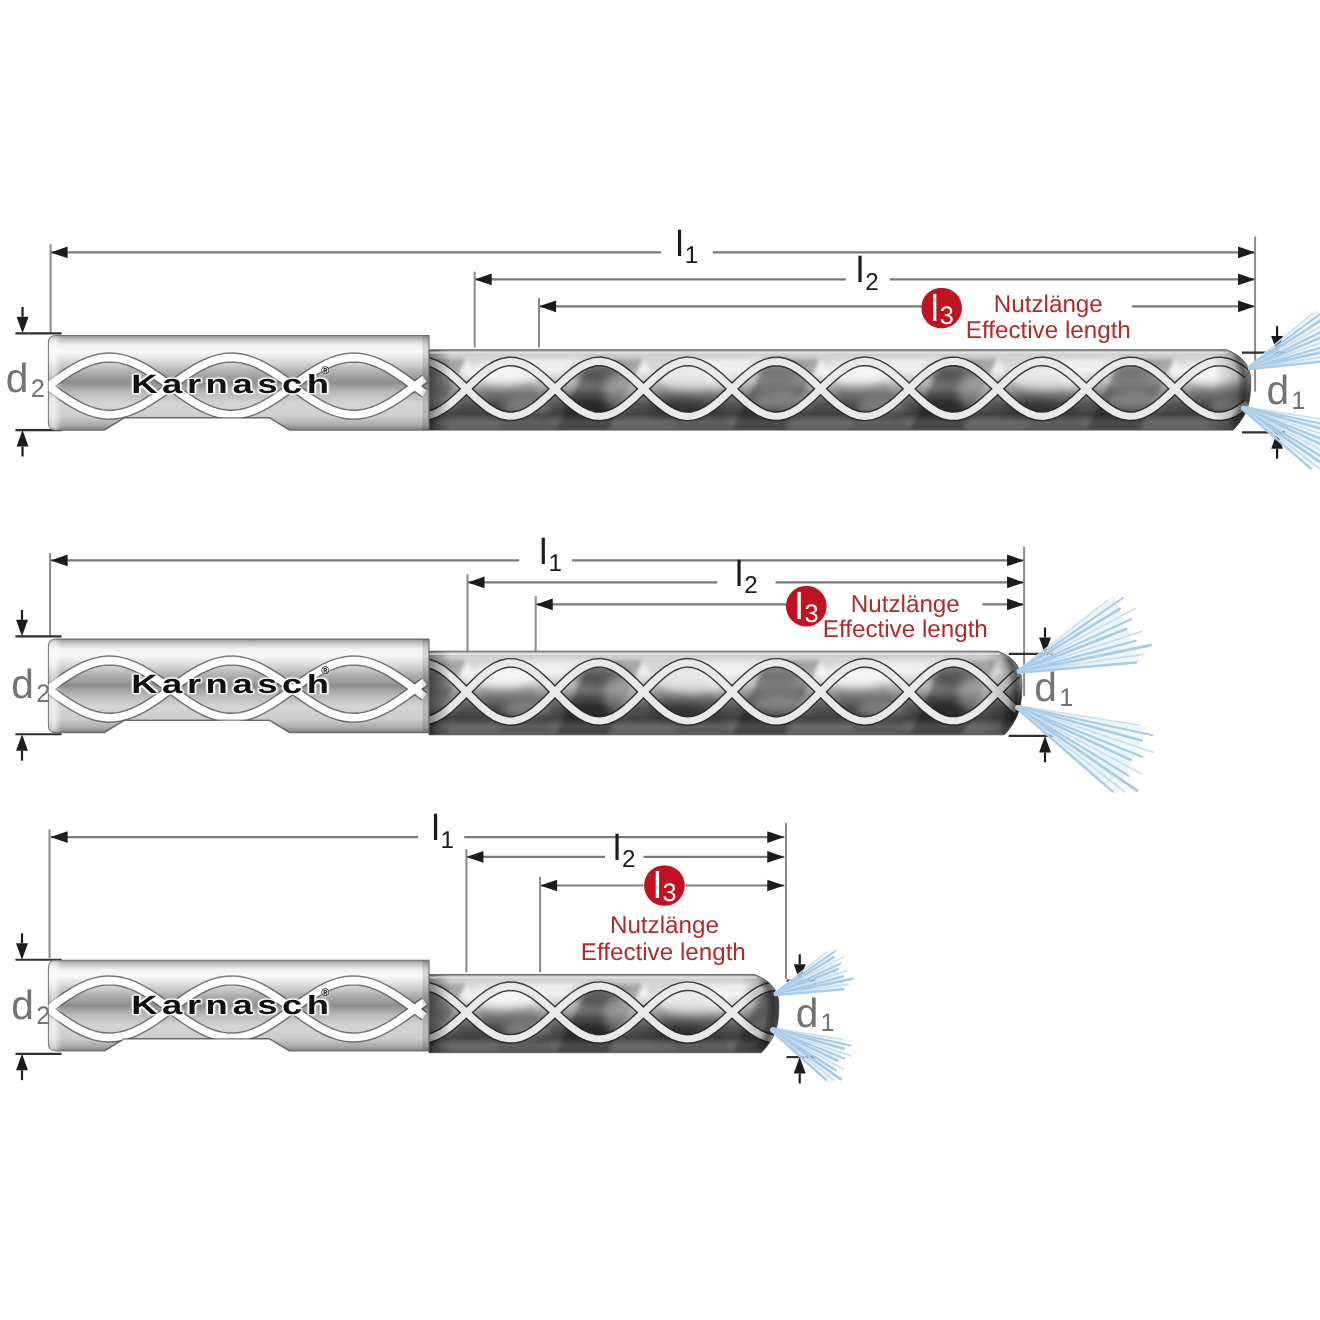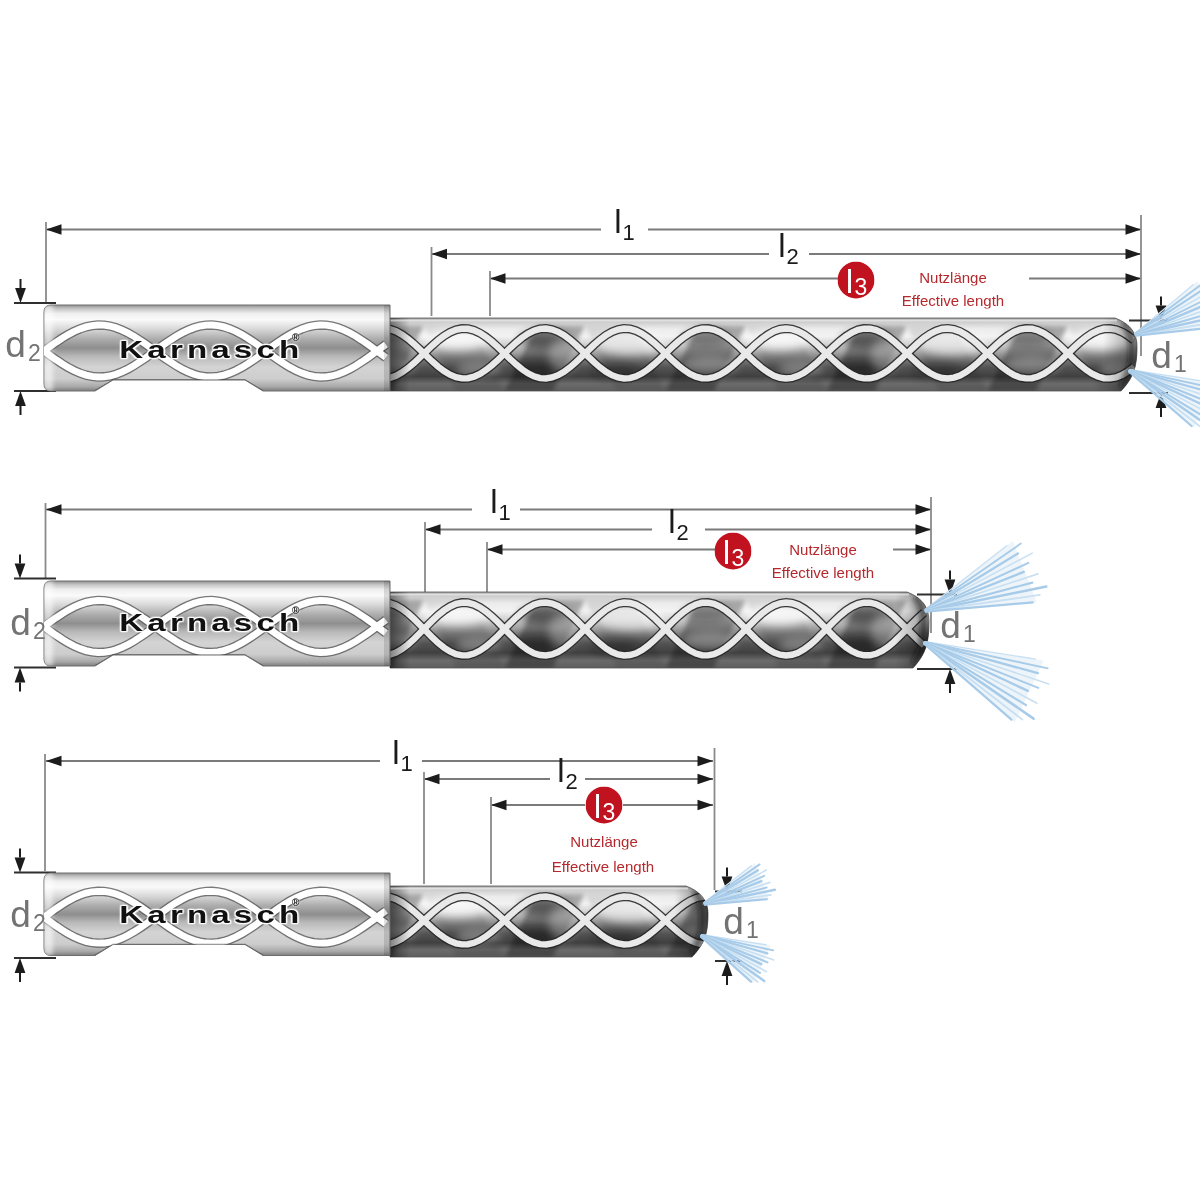--- a/index.html
+++ b/index.html
@@ -7,21 +7,21 @@
   .scene{position:relative;width:1020px;height:1200px;background:#fff;}
   #scene-svg{position:absolute;left:0;top:0;}
   .ov{position:absolute;transform:translate(-50%,-50%) translateZ(0);white-space:nowrap;will-change:transform;}
   .dim-label{color:#1b1b1b;font-size:33px;line-height:1;}
   .dim-label sub{font-size:22px;line-height:1;vertical-align:baseline;position:relative;top:7px;left:1px;}
   .d-label{color:#737373;font-size:37px;line-height:1;}
   .d-label sub{font-size:23px;line-height:1;vertical-align:baseline;position:relative;top:4px;left:2px;}
   .l3-badge{width:37px;height:37px;border-radius:50%;color:#fff;font-size:34px;line-height:1;
             display:flex;align-items:center;justify-content:center;}
   .l3-badge sub{font-size:23px;line-height:1;vertical-align:baseline;position:relative;top:7px;left:1px;}
-  .red-note{font-size:15px;line-height:1;text-align:center;}
+  .red-note{font-size:22px;line-height:1;text-align:center;}
   .logo{color:#101010;font-weight:bold;}
   .logo{display:flex;align-items:flex-start;}
   .logo .logo-inner{display:inline-block;font-size:24px;letter-spacing:3px;transform:scaleX(1.38);transform-origin:50% 50%;
      text-shadow:0 0 2px #fff,0 0 2px #fff,1px 1px 1px #fff,-1px -1px 1px #fff,1px -1px 1px #fff,-1px 1px 1px #fff;}
   .logo .reg{display:inline-block;font-size:10px;font-weight:bold;margin-left:14px;margin-top:-4px;
      text-shadow:0 0 2px #fff,0 0 2px #fff;}
 </style>
 </head>
 <body>
 

